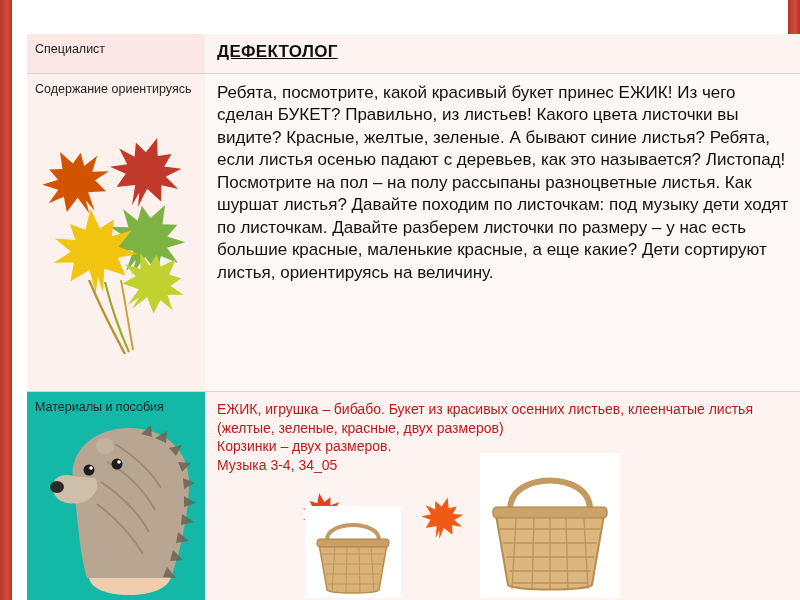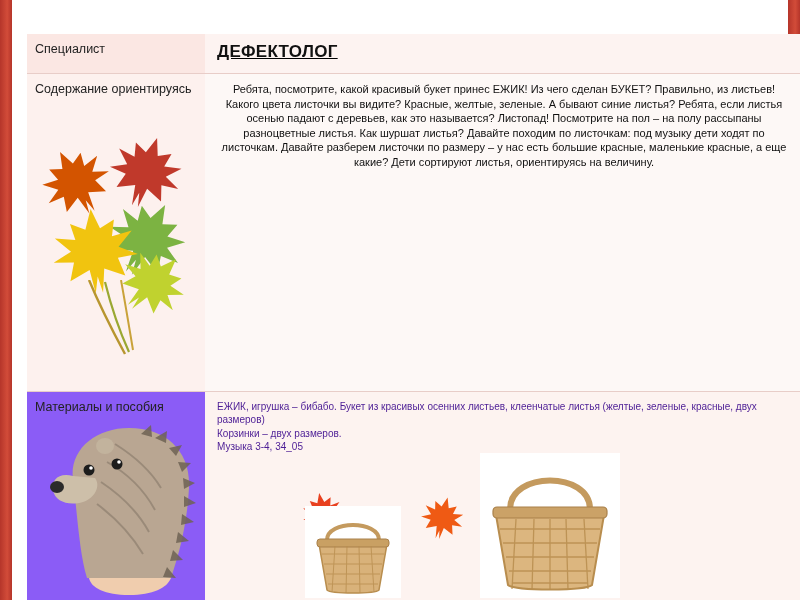--- a/index.html
+++ b/index.html
@@ -94,21 +94,21 @@
     background: #fdf6f4;
     border-bottom: 1px solid #e8cdc8;
   }
   .row-2 .cell-label { background: #fdf1ee; }
   .row-2 .cell-body  { background: #fdf8f6; }
 
   .row-3 {
     height: 208px;
     background: #fdeeea;
   }
-  .row-3 .cell-label { background: #8b5cf6; }
+  .row-3 .cell-label { background: #14b8a6; }
   .row-3 .cell-body  { background: #fdf3f0; }
 
   .vrule {
     position: absolute;
     left: 190px;
     top: 34px;
     width: 1px;
     height: 566px;
     background: #e5c6c0;
   }
@@ -116,29 +116,29 @@
   .label-text {
     line-height: 1.25;
   }
   .specialist-value {
     font-size: 17px;
     font-weight: bold;
     color: #111;
     letter-spacing: 0.3px;
   }
   .activity-text {
-    font-size: 11px;
+    font-size: 17px;
     line-height: 1.32;
     color: #111;
-    text-align: center;
+    text-align: left;
   }
   .materials-text {
-    font-size: 10px;
+    font-size: 14px;
     line-height: 1.33;
-    color: #4c1d95;
+    color: #b91c1c;
   }
 
   
   .leaf-art {
     position: absolute;
     left: 6px;
     top: 56px;
     width: 176px;
     height: 230px;
   }

